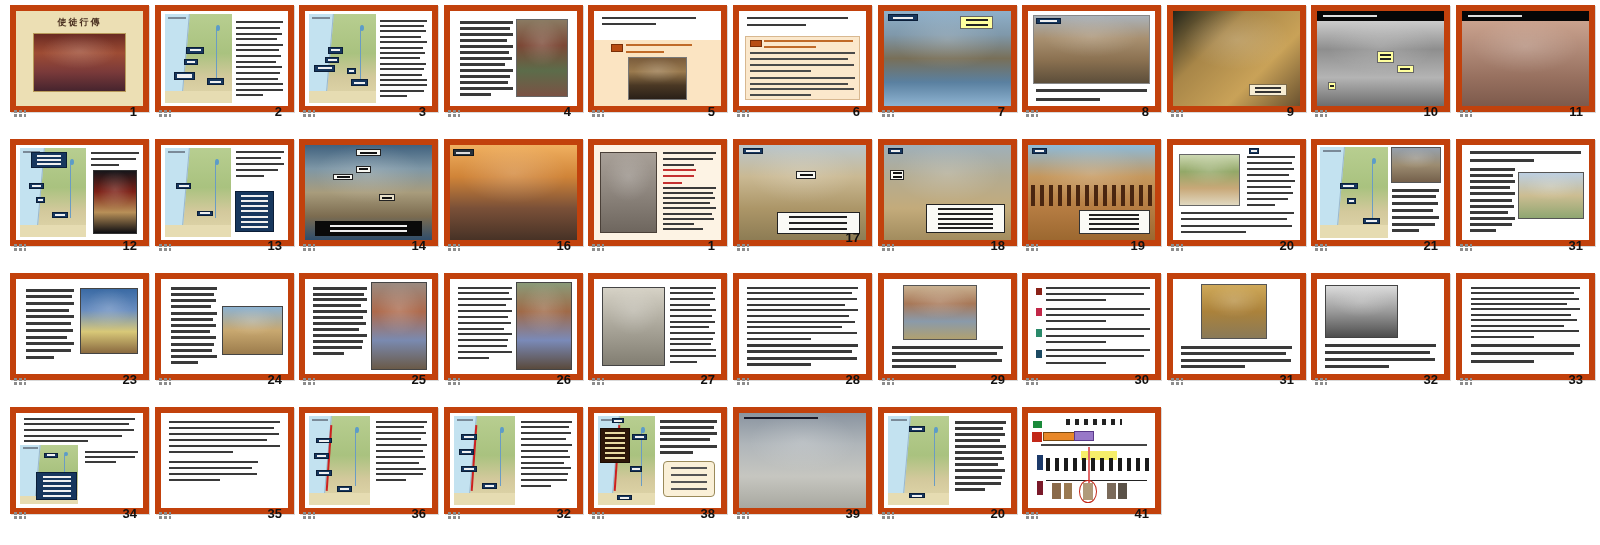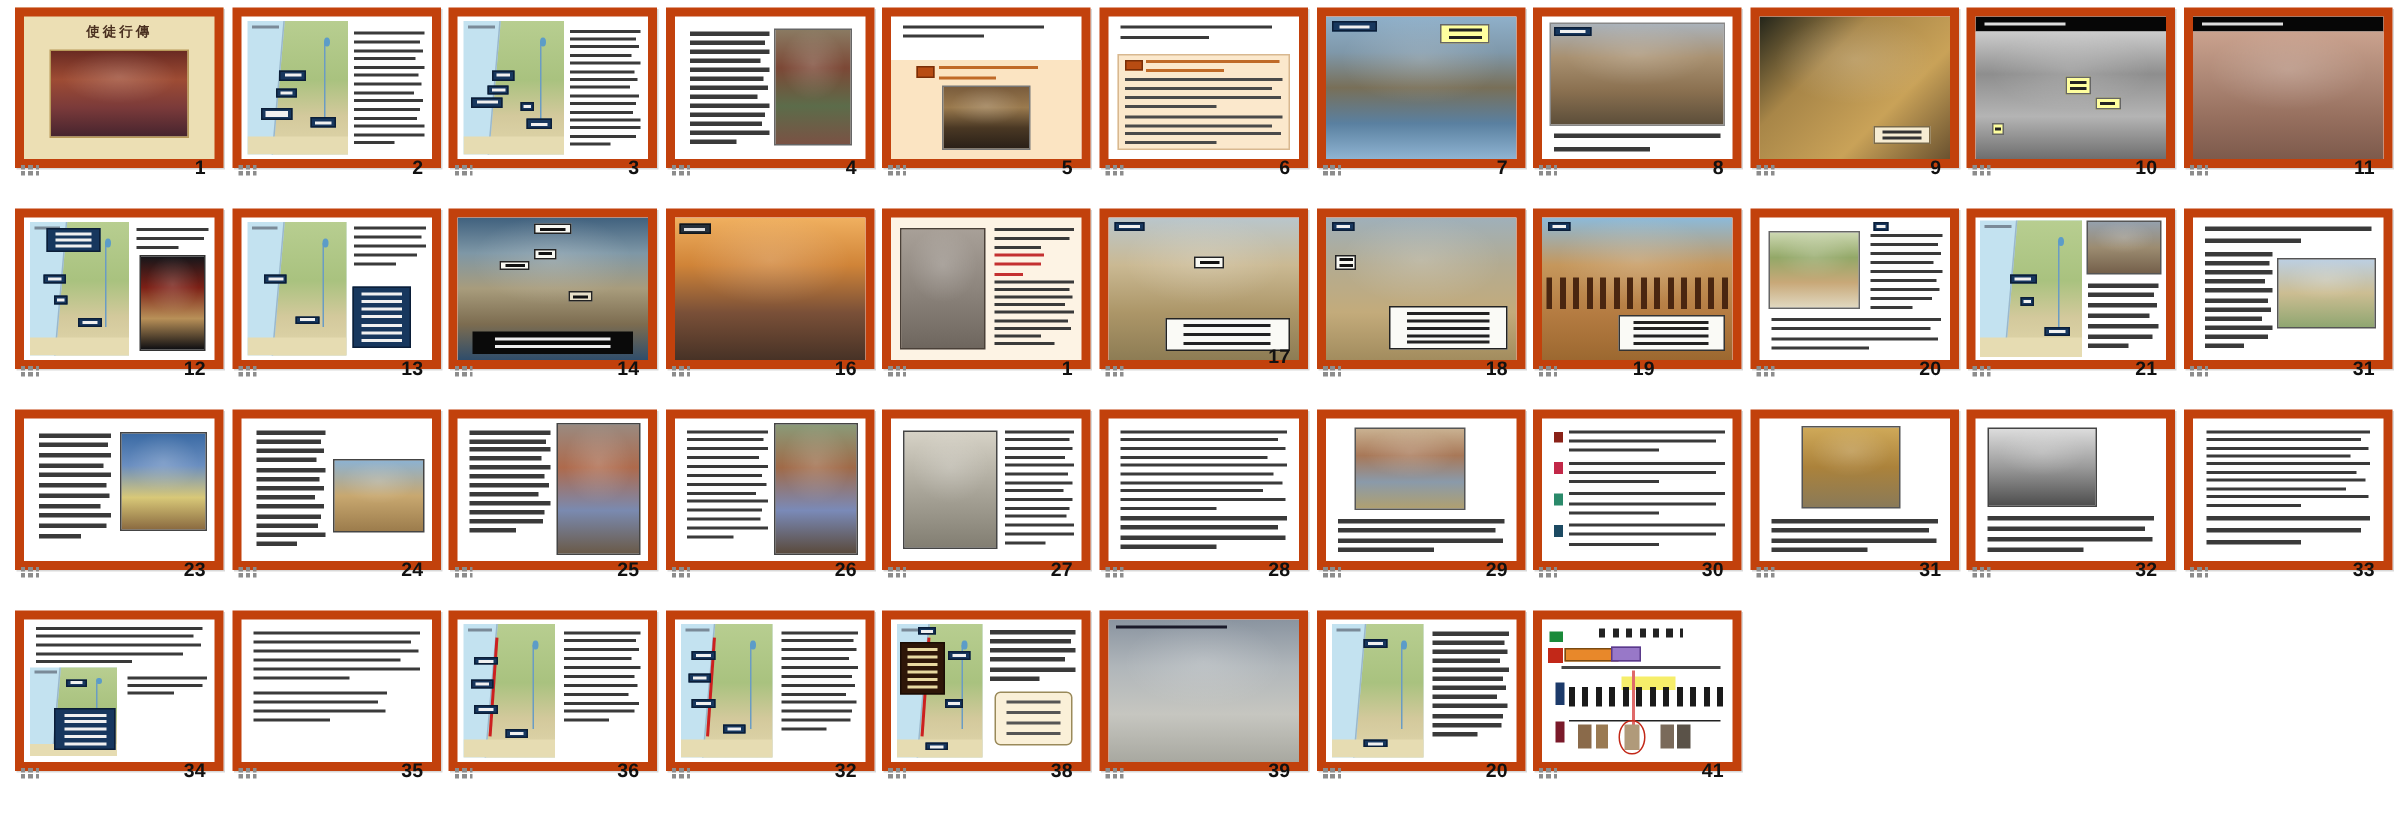--- a/index.html
+++ b/index.html
@@ -391,21 +391,21 @@
       <div style="left: 3%; top: 3%; width: 12%; height: 7%; background: rgb(23, 55, 94); border: 1px solid rgb(11, 30, 56); display: flex; flex-direction: column; justify-content: space-evenly;">
         <div class="txtline" style="height: 2px; background: rgb(240, 240, 240); width: 72%; margin: 0px auto;"></div>
       </div>
       <div style="left: 40%; top: 68%; width: 56%; height: 26%; background: rgb(250, 250, 246); border: 1px solid rgb(51, 51, 51); display: flex; flex-direction: column; justify-content: space-evenly;">
         <div class="txtline" style="height: 2px; background: rgb(34, 34, 34); width: 72%; margin: 0px auto;"></div>
         <div class="txtline" style="height: 2px; background: rgb(34, 34, 34); width: 72%; margin: 0px auto;"></div>
         <div class="txtline" style="height: 2px; background: rgb(34, 34, 34); width: 72%; margin: 0px auto;"></div>
         <div class="txtline" style="height: 2px; background: rgb(34, 34, 34); width: 72%; margin: 0px auto;"></div>
       </div>
     </div>
-    <div class="num" style="left: 976px; top: 238px;">19</div>
+    <div class="num" style="left: 1018px; top: 238px;">19</div>
     <div class="ind" style="left: 1026px; top: 243px;"></div>
     <div class="thumb" style="left: 1167px; top: 139px; background: rgb(255, 255, 255);">
       <div style="left: 5%; top: 9%; width: 48%; height: 55%; background: radial-gradient(60% 45% at 50% 30%, rgba(255, 255, 255, 0.18), transparent 70%), linear-gradient(rgb(205, 216, 178), rgb(147, 168, 104), rgb(200, 168, 120), rgb(224, 216, 192)); border: 1px solid rgb(102, 102, 102);"></div>
       <div style="left: 60%; top: 3%; width: 8%; height: 6%; background: rgb(23, 55, 94); border: 1px solid rgb(11, 30, 56); display: flex; flex-direction: column; justify-content: space-evenly;">
         <div class="txtline" style="height: 2px; background: rgb(240, 240, 240); width: 72%; margin: 0px auto;"></div>
       </div>
       <div style="left: 58%; top: 12%; width: 38%; height: 52%; display: flex; flex-direction: column; justify-content: space-between;">
         <div class="txtline" style="height: 2px; background: rgb(58, 58, 58); width: 100%;"></div>
         <div class="txtline" style="height: 2px; background: rgb(58, 58, 58); width: 94%;"></div>
         <div class="txtline" style="height: 2px; background: rgb(58, 58, 58); width: 99%;"></div>

